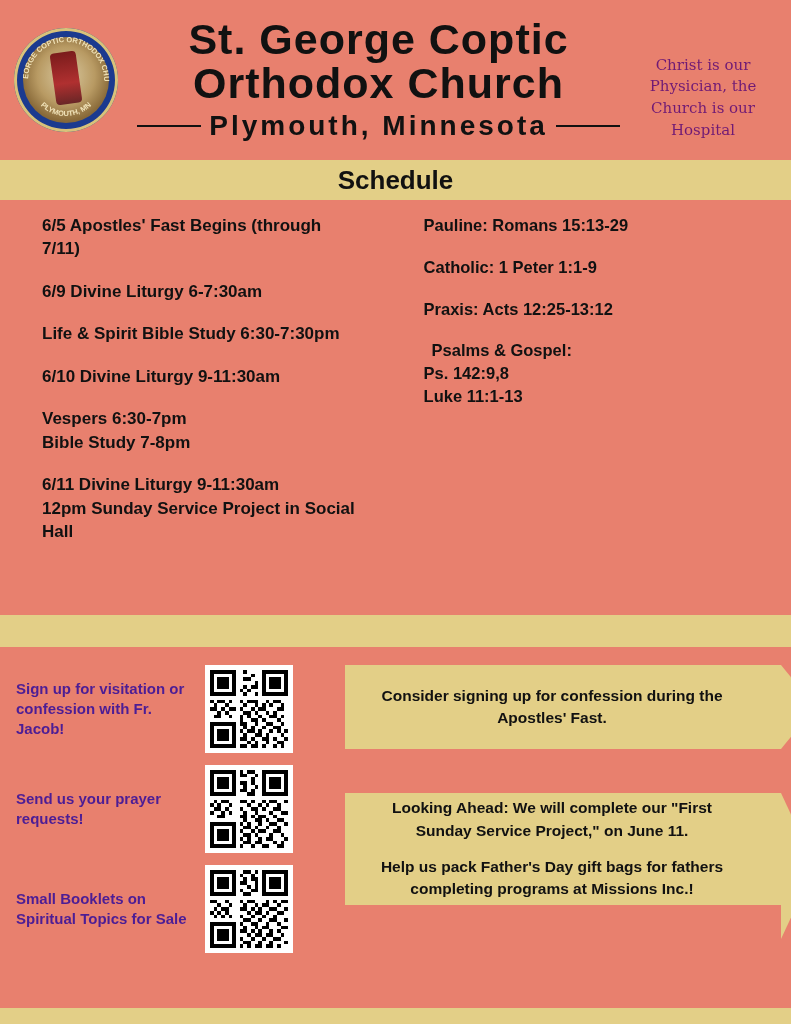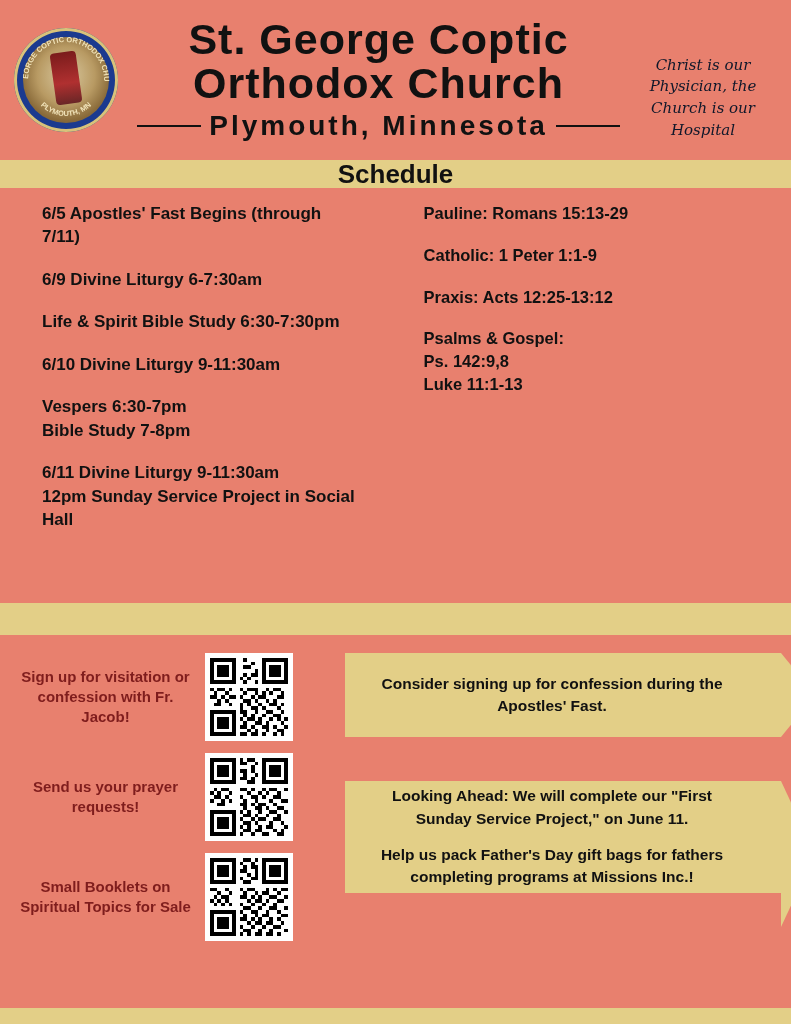--- a/index.html
+++ b/index.html
@@ -84,32 +84,31 @@
   .title-sub {
     font-size: 28px;
     font-weight: 700;
     color: #111;
     letter-spacing: 3px;
   }
   .motto {
     flex: 0 0 140px;
     text-align: center;
     font-family: "DejaVu Serif", serif;
-    font-style: italic;
     font-size: 15px;
     line-height: 1.45;
-    color: #0f172a;
+    color: #701a75;
     padding-right: 4px;
     margin-top: 36px;
   }
 
   
   .band-gold {
     background: #e3cf87;
-    height: 28px;
+    height: 40px;
     display: flex;
   }
   .band-gold .col {
     flex: 1 1 50%;
     display: flex;
     align-items: center;
     justify-content: center;
   }
   .band-gold .col h2 {
     margin: 0;
@@ -136,21 +135,21 @@
     box-sizing: border-box;
   }
   .sched-item, .read-item {
     font-size: 17px;
     font-weight: 800;
     color: #111;
     line-height: 1.38;
     margin-bottom: 19px;
   }
   .read-item { font-size: 16.5px; }
-  .read-item.multi { margin-bottom: 0; }
+  .read-item.multi { margin-bottom: 0; margin-left: 8px; }
   .read-sub {
     font-size: 16.5px;
     font-weight: 800;
     color: #111;
     line-height: 1.4;
   }
 
   .divider-gold {
     background: #e3cf87;
     height: 32px;
@@ -171,24 +170,24 @@
     padding-left: 6px;
     box-sizing: border-box;
   }
   .qr-row {
     display: flex;
     align-items: center;
     margin-bottom: 12px;
   }
   .qr-label {
     flex: 1 1 auto;
-    text-align: center;
+    text-align: left;
     font-size: 15px;
     font-weight: 800;
-    color: #7f1d1d;
+    color: #4c1d95;
     line-height: 1.35;
     padding: 0 10px;
   }
   .qr-box {
     flex: 0 0 78px;
     width: 78px;
     height: 78px;
     background: #fff;
     padding: 5px;
     box-sizing: content-box;

